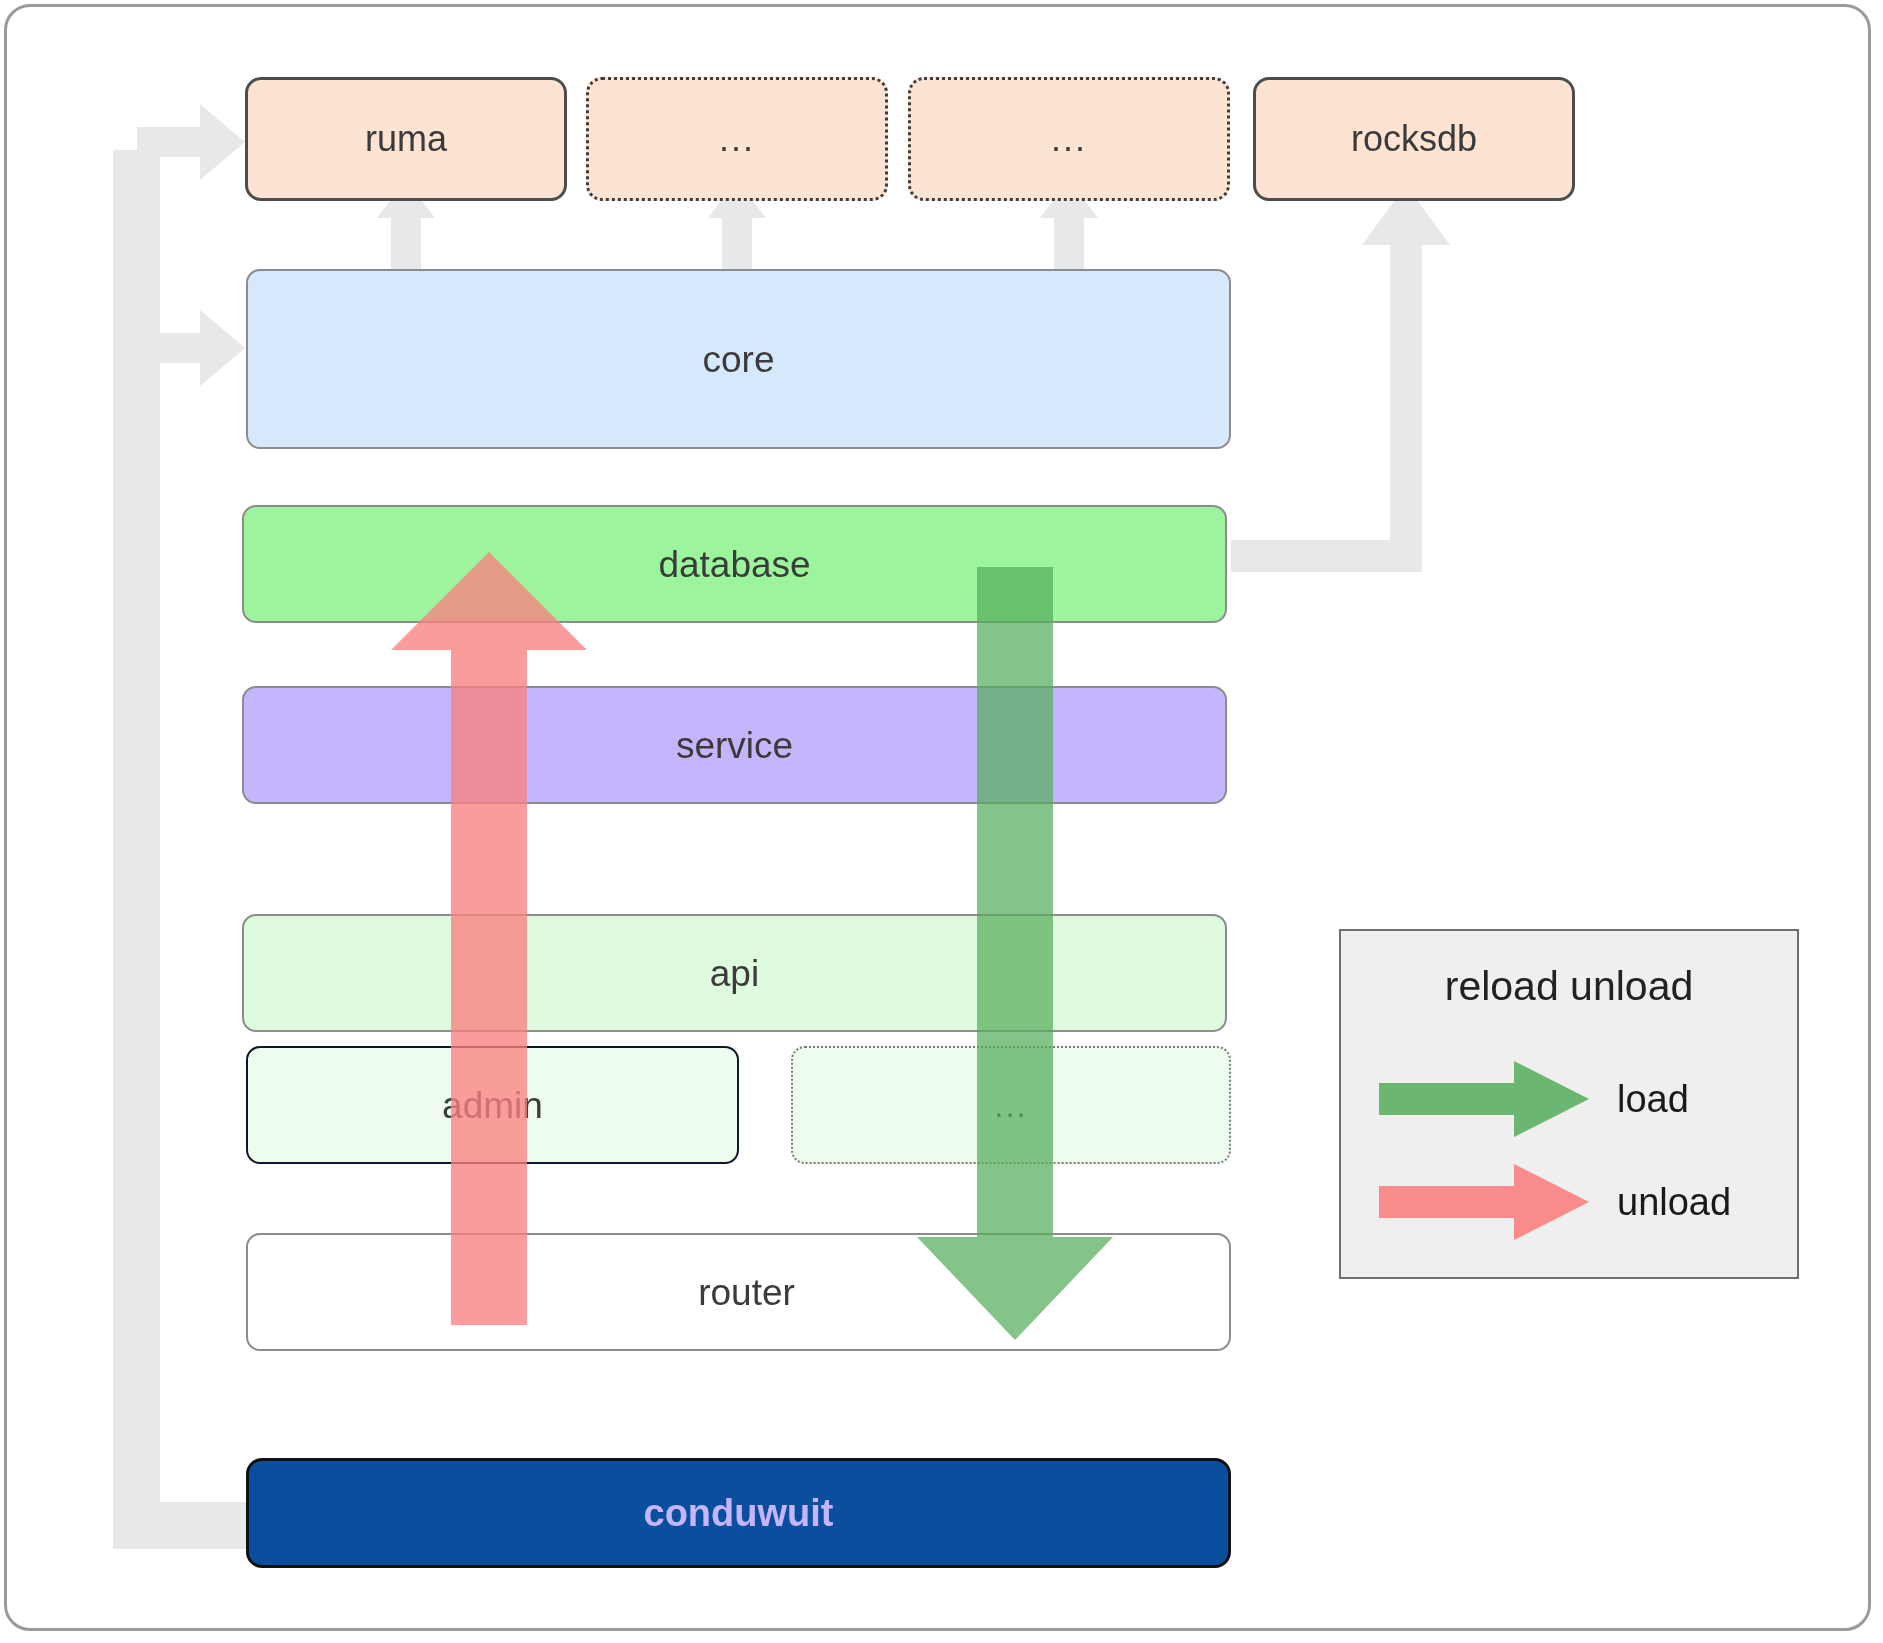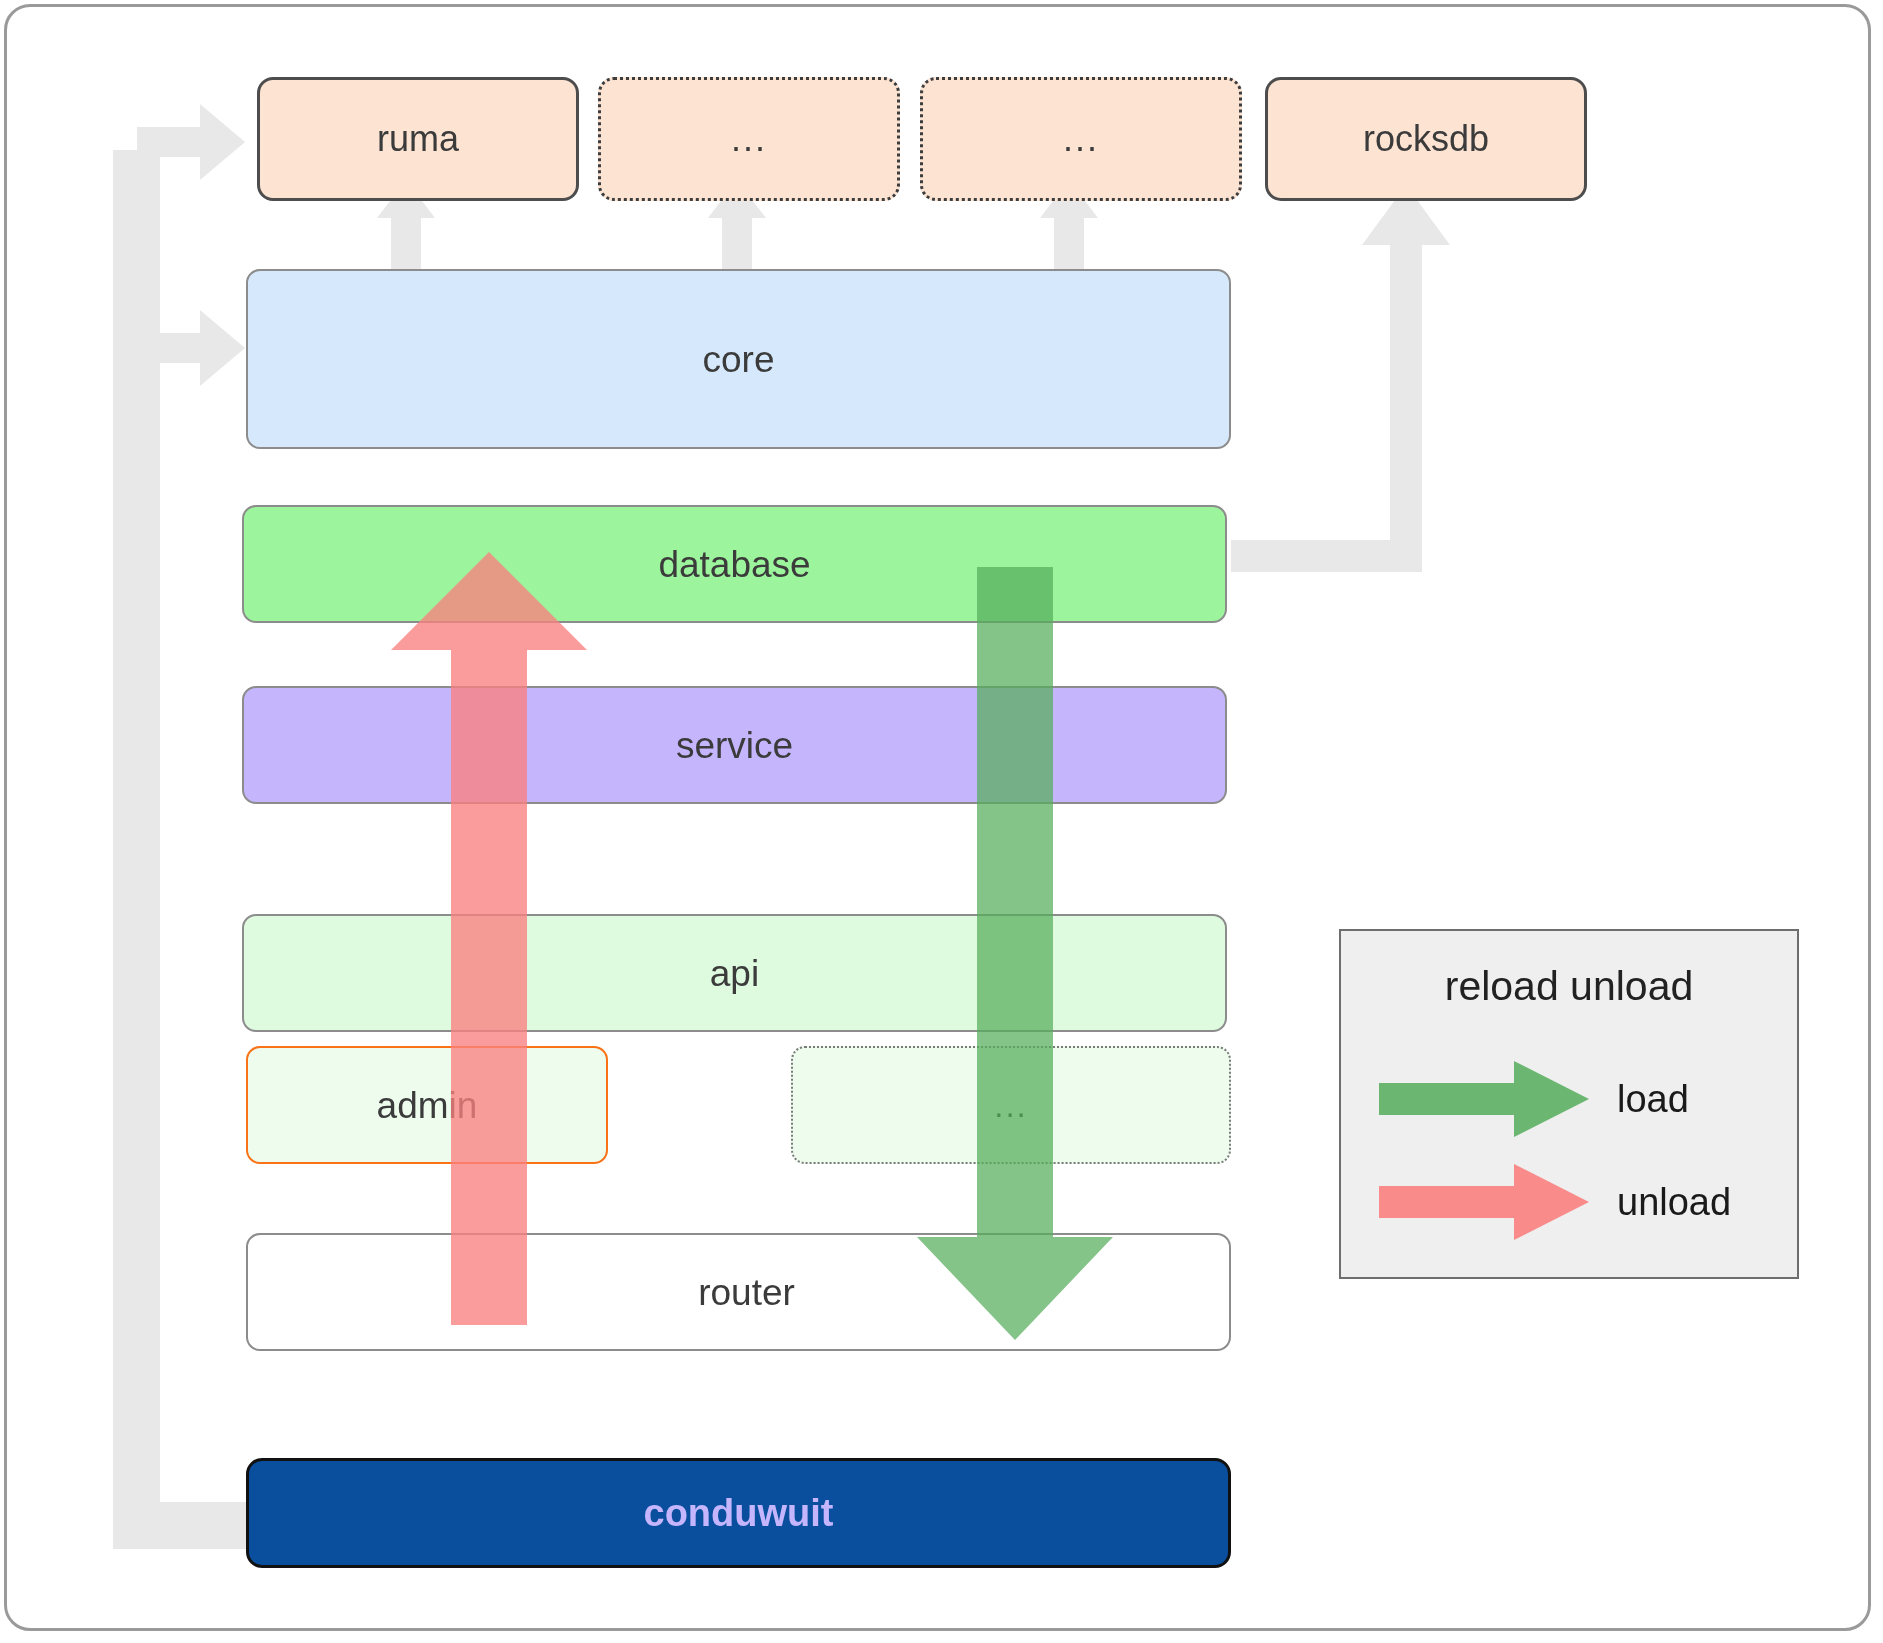--- a/index.html
+++ b/index.html
@@ -54,21 +54,20 @@
   }
   .node span { line-height: 1; }
 
   
   .dep {
     top: 77px;
     height: 124px;
     background: #fde3d2;
     font-size: 36px;
     border-radius: 16px;
-    margin-left: 12px;
   }
   .dep.solid  { border: 3px solid #4d4d4d; }
   .dep.dotted { border: 3px dotted #3d3d3d; }
   #node-ruma    { left: 245px;  width: 322px; }
   #node-dep-a   { left: 586px;  width: 302px; }
   #node-dep-b   { left: 908px;  width: 322px; }
   #node-rocksdb { left: 1253px; width: 322px; }
 
   
   #node-core {
@@ -90,24 +89,24 @@
     border: 2px solid #8c8c8c;
     font-size: 37px;
     border-radius: 14px;
   }
   #node-database { top: 505px;  background: #9cf59c; }
   #node-service  { top: 686px;  background: #c4b5fd; }
   #node-api      { top: 866px;  background: #dffbdf; margin-top: 48px; }
   #node-admin    {
     top: 1046px;
     left: 246px;
-    width: 362px;
+    width: 493px;
     height: 118px;
     background: #edfced;
-    border: 2px solid #f97316;
+    border: 2px solid #0f172a;
     font-size: 37px;
     border-radius: 14px;
   }
   #node-etc {
     top: 1046px;
     left: 791px;
     width: 440px;
     height: 118px;
     background: #edfced;
     border: 2px dotted #7a7a7a;

